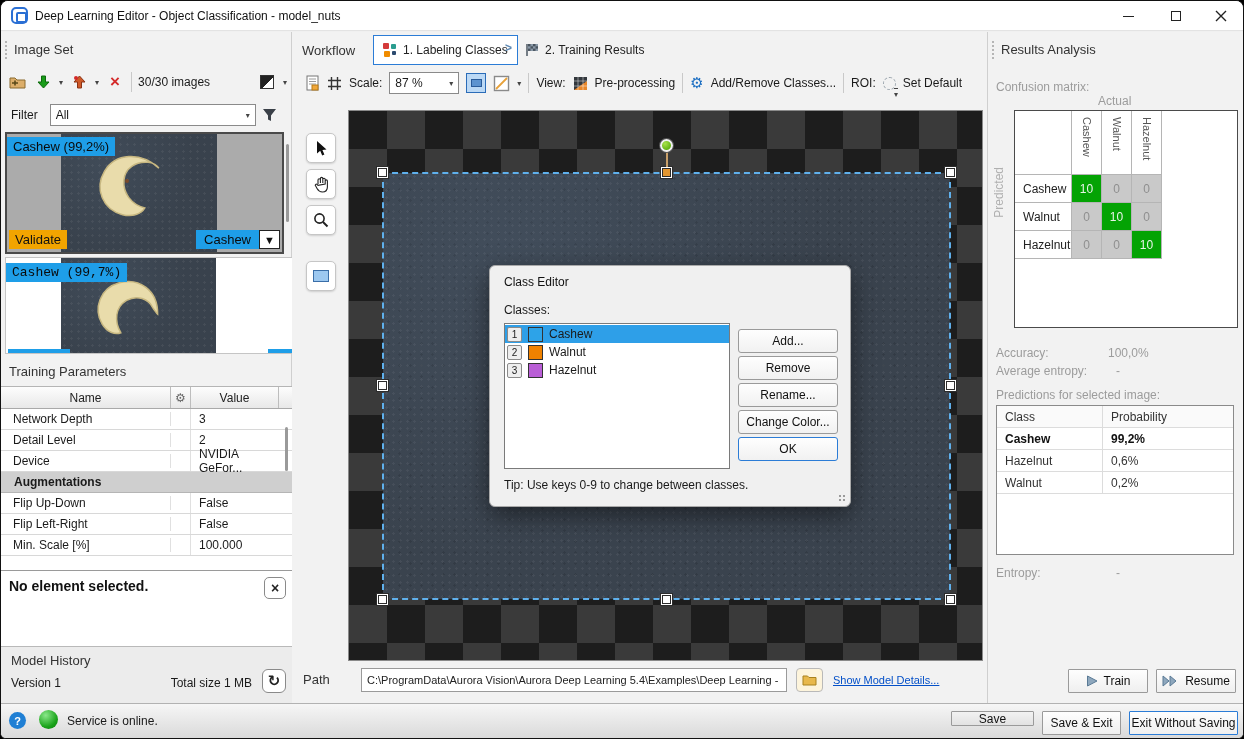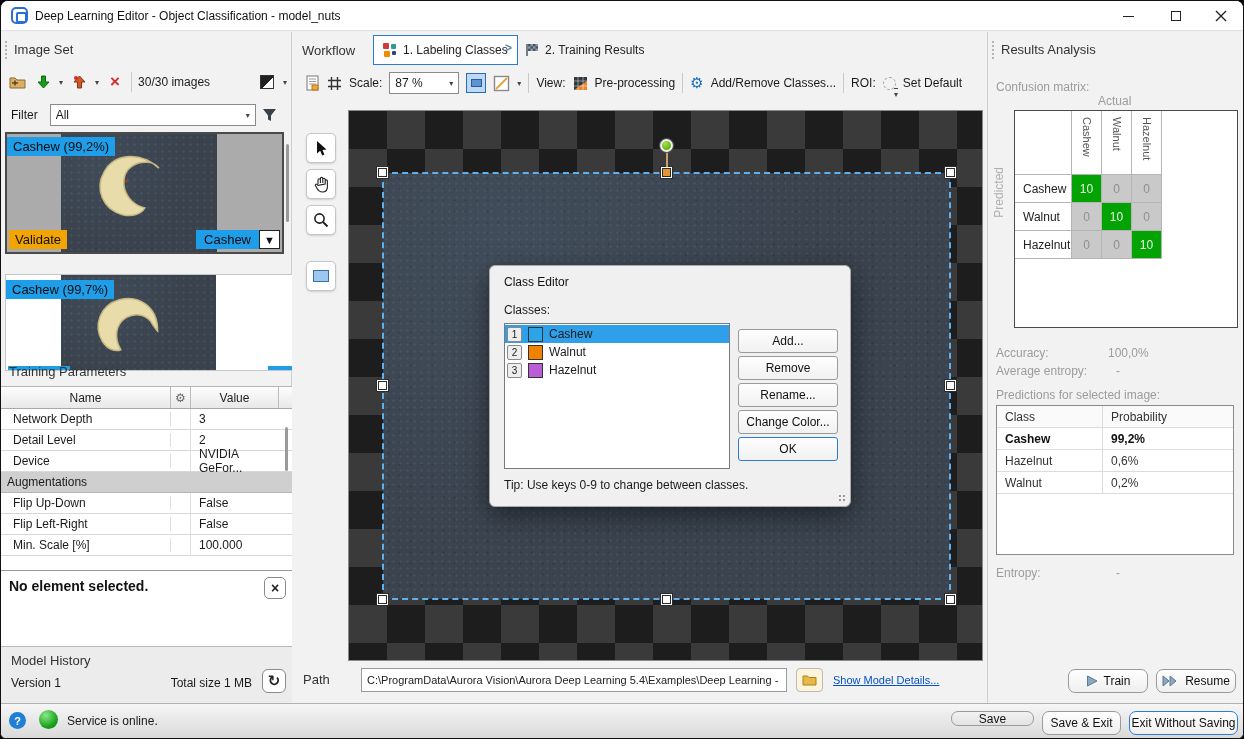--- a/index.html
+++ b/index.html
@@ -42,21 +42,21 @@
   .class-dd .dd-text { color:#0b0b0b; font-size:13px; padding:2px 8px; }
   .class-dd .dd-btn { width:21px; background:#fff; border:1px solid #222; display:flex; align-items:center; justify-content:center; font-size:11px; color:#111; }
 
   .param-table { position:absolute; left:0; top:354px; width:291px; height:184px; background:#fff; overflow:hidden; border-top:1px solid #b5b5b5; }
   .pt-hrow { display:flex; height:22px; background:linear-gradient(#fdfdfd,#e8e8e8); border-bottom:1px solid #a9a9a9; align-items:center; font-size:12px; color:#222; }
   .pt-hrow > div { border-right:1px solid #bdbdbd; height:100%; display:flex; align-items:center; justify-content:center; }
   .prow { display:flex; height:21px; border-bottom:1px solid #d8d8d8; align-items:center; font-size:12px; }
   .prow .c-name { width:170px; padding-left:12px; border-right:1px solid #e0e0e0; }
   .prow .c-gear { width:20px; border-right:1px solid #e0e0e0; height:100%; }
   .prow .c-val  { width:88px; padding-left:8px; }
-  .prow-section { height:21px; background:#cfcfcf; border-bottom:1px solid #b5b5b5; font-weight:normal; display:flex; align-items:center; padding-left:6px; }
+  .prow-section { height:21px; background:#cfcfcf; border-bottom:1px solid #b5b5b5; font-weight:bold; display:flex; align-items:center; padding-left:13px; }
 
   .noselect { position:absolute; left:0; top:538px; width:291px; height:76px; background:#fff; border-top:1px solid #9a9a9a; }
   .xbtn { position:absolute; width:22px; height:22px; border:1px solid #8a8a8a; border-radius:5px; background:#fff;
           display:flex; align-items:center; justify-content:center; font-weight:bold; font-size:14px; color:#222; }
   .history { position:absolute; left:0; top:614px; width:291px; height:57px; background:#ececec; border-top:1px solid #b9b9b9; }
 
   
   .panel-center { position:absolute; left:291px; top:31px; width:695px; height:671px; background:#f2f2f2; }
   .tab { position:absolute; height:30px; display:flex; align-items:center; gap:6px; padding:0 9px; font-size:12px; color:#222; }
   .tab.sel { background:#fff; border:1px solid #2b7cd6; }
@@ -100,21 +100,21 @@
   .cm-vhead { writing-mode:vertical-rl; color:#555; font-size:11px; justify-content:flex-start; padding-top:6px; }
   .cm-rowlab { justify-content:flex-start; padding-left:8px; color:#222; }
   .cm-zero { background:#c9c9c9; color:#8f8f8f; }
   .cm-diag { color:#e8f3e8; }
   .vtext { writing-mode:vertical-rl; transform:rotate(180deg); color:#b0b0b0; font-size:12px; }
   .pred-table { position:absolute; left:8px; top:373px; width:238px; height:150px; background:#fff; border:1px solid #8a8a8a; }
   .pt-row { display:flex; height:22px; border-bottom:1px solid #dcdcdc; align-items:center; font-size:12px; color:#333; }
   .pt-row > div:first-child { width:106px; padding-left:8px; border-right:1px solid #dcdcdc; height:100%; display:flex; align-items:center; }
   .pt-row > div:last-child { padding-left:8px; }
   .pt-bold { font-weight:bold; color:#111; }
-  .btn { background:linear-gradient(#fefefe,#efefef); border:1px solid #9a9a9a; border-radius:7px;
+  .btn { background:linear-gradient(#fefefe,#efefef); border:1px solid #9a9a9a; border-radius:1px;
          display:flex; align-items:center; justify-content:center; gap:6px; font-size:12px; color:#111; }
 
   
   .statusbar { position:absolute; left:0; top:702px; width:100%; height:37px; background:linear-gradient(#f6f6f6,#d8d8d8); border-top:1px solid #b2b2b2; }
   .help-ic { position:absolute; left:8px; top:8px; width:17px; height:17px; border-radius:50%; background:#1f7fd4; color:#fff;
              display:flex; align-items:center; justify-content:center; font-size:11px; font-weight:bold; }
   .sphere { position:absolute; left:38px; top:6px; width:19px; height:19px; border-radius:50%;
             background:radial-gradient(circle at 35% 28%, #8ae88a, #1aa31a 62%, #0b7c0b); }
 </style>
 </head>
@@ -194,21 +194,21 @@
       <span class="blue-label" style="left: 0px; top: 3px; background-color: rgb(30, 158, 232);">Cashew (99,2%)</span>
       <span class="badge-orange" style="left: 2px; bottom: 3px; background-color: rgb(242, 164, 0);">Validate</span>
       <span class="class-dd" style="right:2px; bottom:3px;">
         <span class="dd-text" style="background-color: rgb(30, 158, 232);">Cashew</span>
         <span class="dd-btn">
             <span>▼</span>
           </span>
       </span>
     </div>
 
-    <div class="thumb" style="left:4px; top:242px; width:308px; height:97px; background:#fff; border:1px solid #c5c5c5;">
+    <div class="thumb" style="left:4px; top:225px; width:308px; height:97px; background:#fff; border:1px solid #c5c5c5;font-family:Liberation Mono, monospace;">
       <div class="thumb-img" style="left:55px; top:0; width:155px; height:96px;">
         <svg width="155" height="96" viewBox="0 0 155 96">
           <path d="M96 58 C98 34 80 20 60 24 C40 28 32 48 40 64 C44 72 52 76 58 74 C52 62 54 48 66 42 C77 37 88 42 92 52 C94 55 95 57 96 58 Z" fill="#e9dcab" stroke="#c7b780" stroke-width="1.5" transform="rotate(-4 70 48)"></path>
         </svg>
       </div>
       <span class="blue-label" style="left: 0px; top: 5px; background-color: rgb(30, 158, 232);">Cashew (99,7%)</span>
       <span class="abs" style="left: 2px; bottom: 0px; width: 62px; height: 4px; background-color: rgb(30, 158, 232);"></span>
       <span class="abs" style="right: 4px; bottom: 0px; width: 40px; height: 4px; background-color: rgb(30, 158, 232);"></span>
     </div>
     <span class="abs" style="left:285px; top:112px; width:3px; height:78px; background:#9a9a9a; border-radius:2px;"></span>

